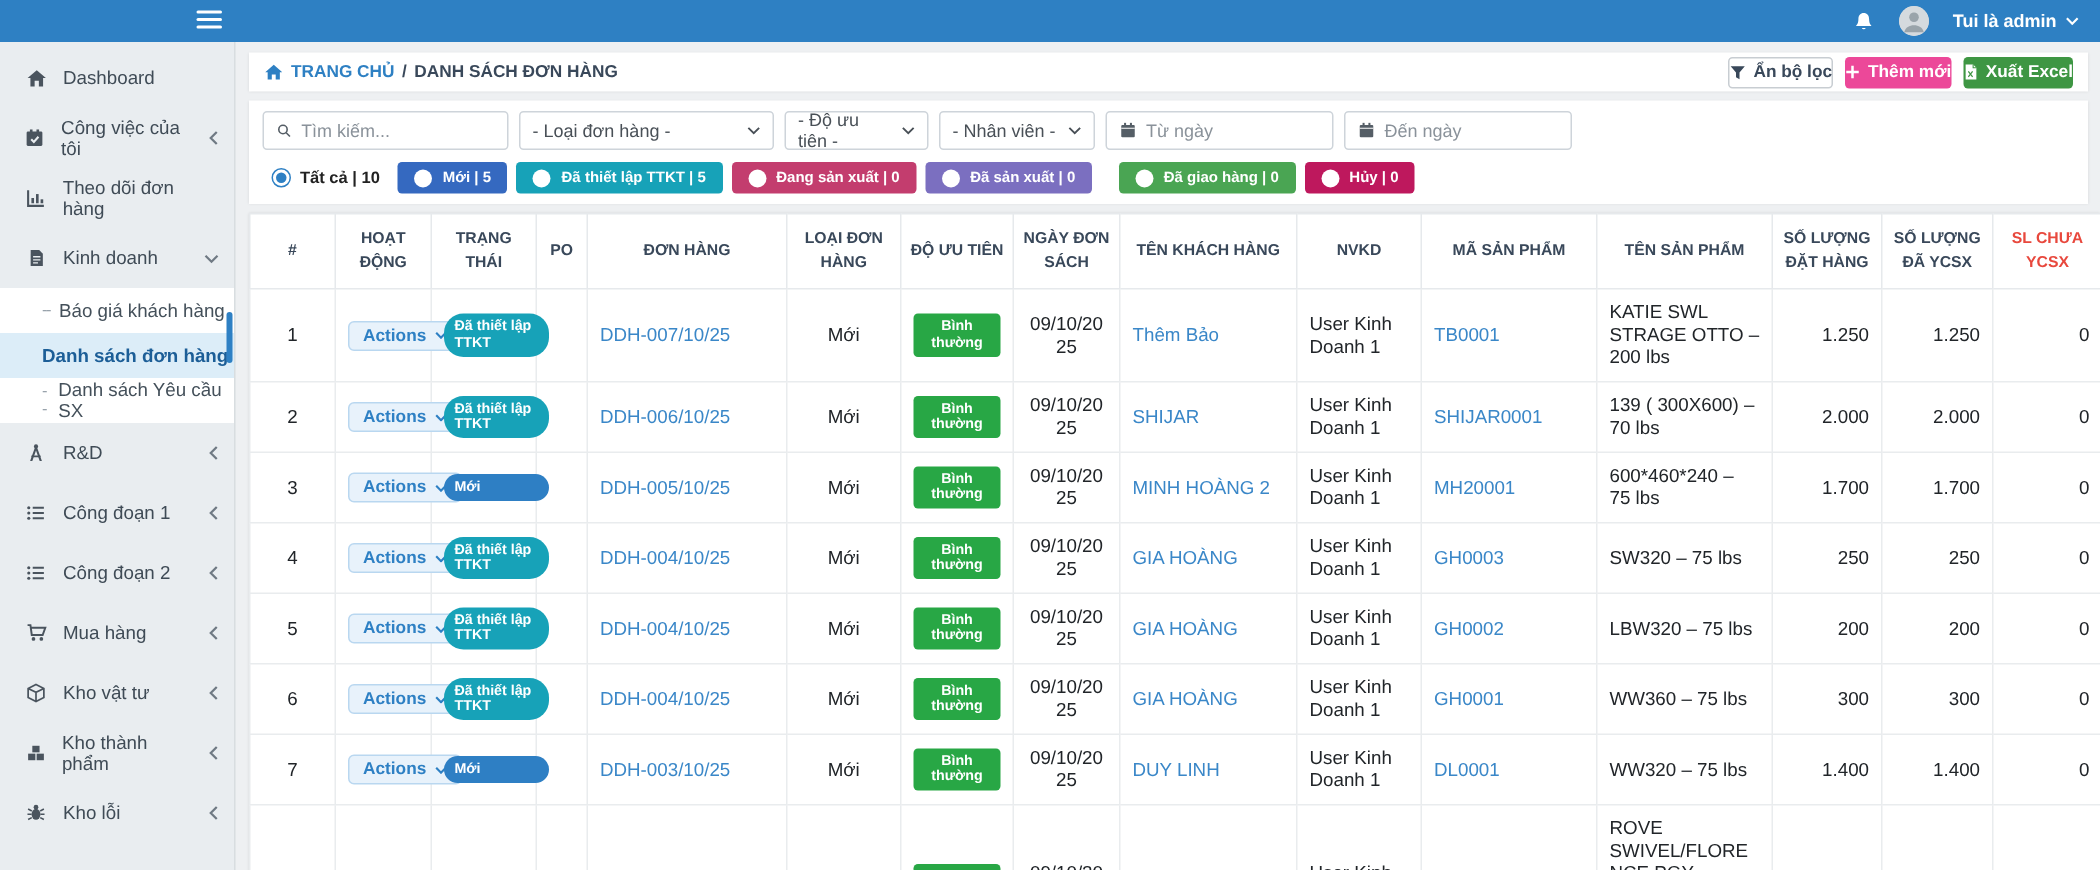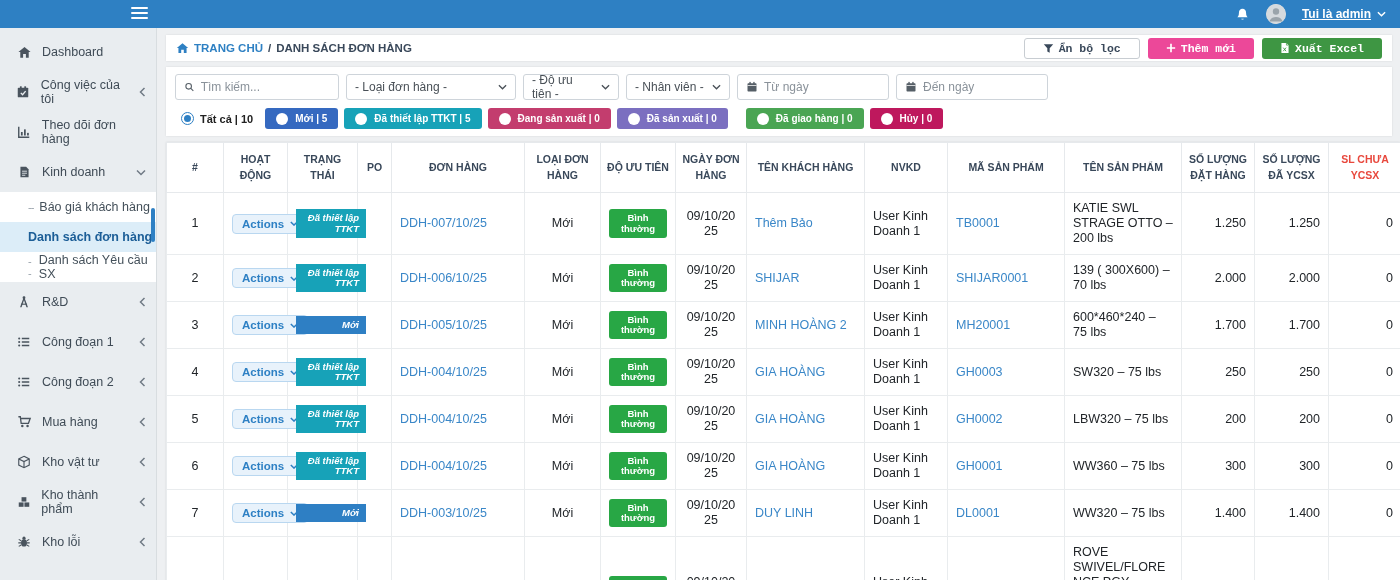--- a/index.html
+++ b/index.html
@@ -5,42 +5,42 @@
   * { box-sizing: border-box; margin: 0; padding: 0; }
   html,body { width:1400px; height:580px; overflow:hidden; }
   body { font-family:"Liberation Sans", sans-serif; background:#eef0f2; position:relative; font-size:13px; }
 
   
   .topbar { position:absolute; top:0; left:0; width:1400px; height:28px; background:#2e80c3; display:flex; align-items:center; z-index:20; }
   .hamburger { position:absolute; left:131px; top:7px; width:17px; cursor:pointer; }
   .hamburger span { display:block; height:2.4px; background:#fff; margin-bottom:2.6px; border-radius:1px; }
   .top-right { margin-left:auto; display:flex; align-items:center; gap:16px; padding-right:14px; color:#fff; }
   .avatar { width:20px; height:20px; border-radius:50%; background:#d5dade; display:flex; align-items:center; justify-content:center; overflow:hidden; }
-  .user-name { font-size:12px; font-weight:bold; color:#fff; display:flex; align-items:center; gap:6px; cursor:pointer;text-decoration:underline; }
+  .user-name { font-size:12px; font-weight:bold; color:#fff; display:flex; align-items:center; gap:6px; cursor:pointer; }
 
   
   .sidebar { position:absolute; top:28px; left:0; width:157px; bottom:0; background:#e9edf0; border-right:1px solid #d8dde0; padding-top:4px; overflow:hidden; }
   .sb-item { height:40px; display:flex; align-items:center; gap:10px; padding:0 10px 0 16px; color:#3f4b56; font-size:12.5px; font-weight:500; cursor:pointer; }
   .sb-item .icn { width:16px; display:flex; justify-content:center; }
   .sb-item .chev { margin-left:auto; display:flex; }
   .sb-sub-wrap { background:#fff; }
   .sb-sub { height:30px; display:flex; align-items:center; padding-left:28px; font-size:12.5px; color:#44505a; cursor:pointer; }
   .sb-sub .dash { color:#98a2ab; font-size:11px; margin-right:6px; letter-spacing:-1px; }
   .sb-sub.active { background:#dcedf8; color:#1c5e97; font-weight:bold; }
   .sb-scroll { position:absolute; right:1px; top:180px; width:4px; height:34px; background:#2e80c4; border-radius:2px; }
 
   
   .content { position:absolute; left:158px; top:28px; right:0; bottom:0; }
   .card { background:#fff; box-shadow:0 0 2px rgba(0,0,0,.10); }
 
   .breadcrumb-bar { margin:7px 8px 0 8px; height:26px; display:flex; align-items:center; padding:0 10px; }
   .crumb-home { color:#2e80c3; font-weight:bold; font-size:11.5px; display:flex; align-items:center; gap:5px; cursor:pointer; }
   .crumb-rest { color:#39485a; font-weight:bold; font-size:11.5px; margin-left:5px; }
   .bc-buttons { margin-left:auto; display:flex; gap:8px; }
-  .btn { height:21px; border-radius:3px; font-size:11.5px; font-weight:bold; display:inline-flex; align-items:center; gap:5px; padding:0 18px; cursor:pointer; border:none; font-family:Liberation Mono, monospace; }
+  .btn { height:21px; border-radius:3px; font-size:11.5px; font-weight:bold; display:inline-flex; align-items:center; gap:5px; padding:0 0; cursor:pointer; border:none; font-family:Liberation Sans, sans-serif; }
   .btn-outline { background:#fff; border:1px solid #c8cdd2; color:#39485a; }
   .btn-blue { background:#ec4899; color:#fff; }
   .btn-green { background:#3e9643; color:#fff; }
 
   .filter-card { margin:6px 8px 0 8px; padding:7px 9px; }
   .f-row { display:flex; gap:7px; }
   .f-box { height:26px; border:1px solid #ced4da; border-radius:3px; background:#fff; display:flex; align-items:center; gap:6px; padding:0 8px; font-size:12px; color:#6b7780; }
   .f-box .ph { color:#8a929a; }
   .f-search { width:164px; }
   .f-search input { border:none; outline:none; width:100%; font-size:12px; color:#495057; font-family:inherit; }
@@ -55,21 +55,21 @@
   .pill .circ { width:12px; height:12px; border-radius:50%; background:#fff; }
 
   .table-card { margin:6px 0 0 8px; overflow:hidden; }
   table.data { border-collapse:collapse; table-layout:fixed; width:1235px; background:#fff; }
   table.data th { height:50px; font-size:10.5px; font-weight:bold; color:#39485a; text-align:center; padding:6px 4px; line-height:1.45; border:1px solid #e6e9ec; background:#fff; }
   table.data th:last-child { color:#e8483d; }
   table.data td { font-size:12.5px; color:#212529; padding:8px 8px; vertical-align:middle; border:1px solid #e9ecee; height:38px; line-height:15px; overflow-wrap:break-word; }
   td.c { text-align:center; } td.r { text-align:right; }
   td.red { color:#f04a3e; }
   .lnk { color:#3a87c8; cursor:pointer; }
-  .badge { display:inline-block; color:#fff; font-weight:bold; font-size:9.5px; padding:4px 7px; border-radius:0; min-width:70px; text-align:right; line-height:1.1;font-style:italic; }
+  .badge { display:inline-block; color:#fff; font-weight:bold; font-size:9.5px; padding:4px 7px; border-radius:13px; min-width:70px; text-align:left; line-height:1.1; }
   .badge-pri { display:inline-block; color:#fff; font-weight:bold; font-size:9.5px; padding:4px 8px; border-radius:3px; line-height:1.1; }
   .actions-btn { background:#e8f2fb; border:1px solid #b9d7f0; color:#2e80c4; font-weight:bold; font-size:11.5px; border-radius:4px; padding:3px 9px; display:inline-flex; gap:6px; align-items:center; cursor:pointer; font-family:inherit; }
   .prod { font-size:12px; }
 </style>
 </head>
 <body>
 
 <div class="topbar">
   <div class="hamburger">
       <span></span>
@@ -417,21 +417,21 @@
       </colgroup>
       <thead>
           <tr id="table-head-row">
             <th>#</th>
             <th>HOẠT ĐỘNG</th>
             <th>TRẠNG THÁI</th>
             <th>PO</th>
             <th>ĐƠN HÀNG</th>
             <th>LOẠI ĐƠN HÀNG</th>
             <th>ĐỘ ƯU TIÊN</th>
-            <th>NGÀY ĐƠN HÀNG</th>
+            <th>NGÀY ĐƠN SÁCH</th>
             <th>TÊN KHÁCH HÀNG</th>
             <th>NVKD</th>
             <th>MÃ SẢN PHẨM</th>
             <th>TÊN SẢN PHẨM</th>
             <th>SỐ LƯỢNG ĐẶT HÀNG</th>
             <th>SỐ LƯỢNG ĐÃ YCSX</th>
             <th>SL CHƯA YCSX</th>
           </tr>
         </thead>
       <tbody id="table-body">

